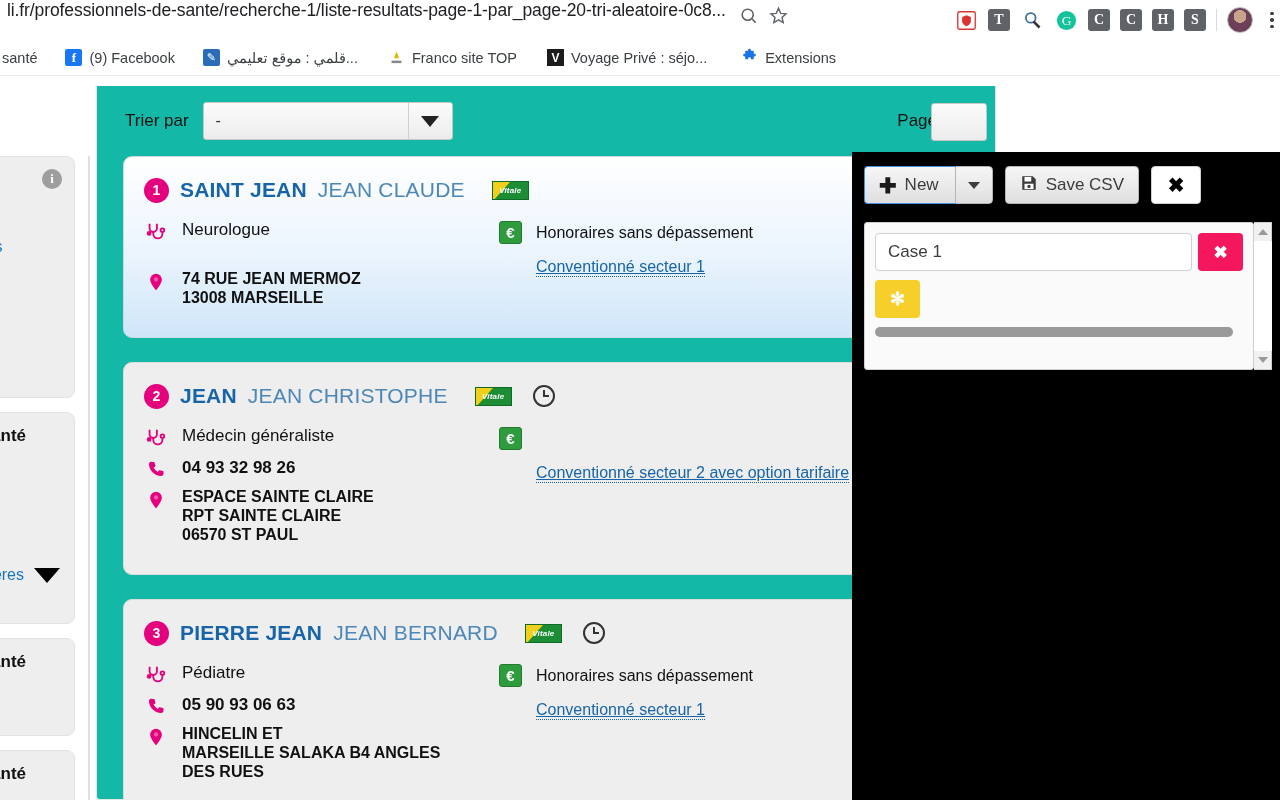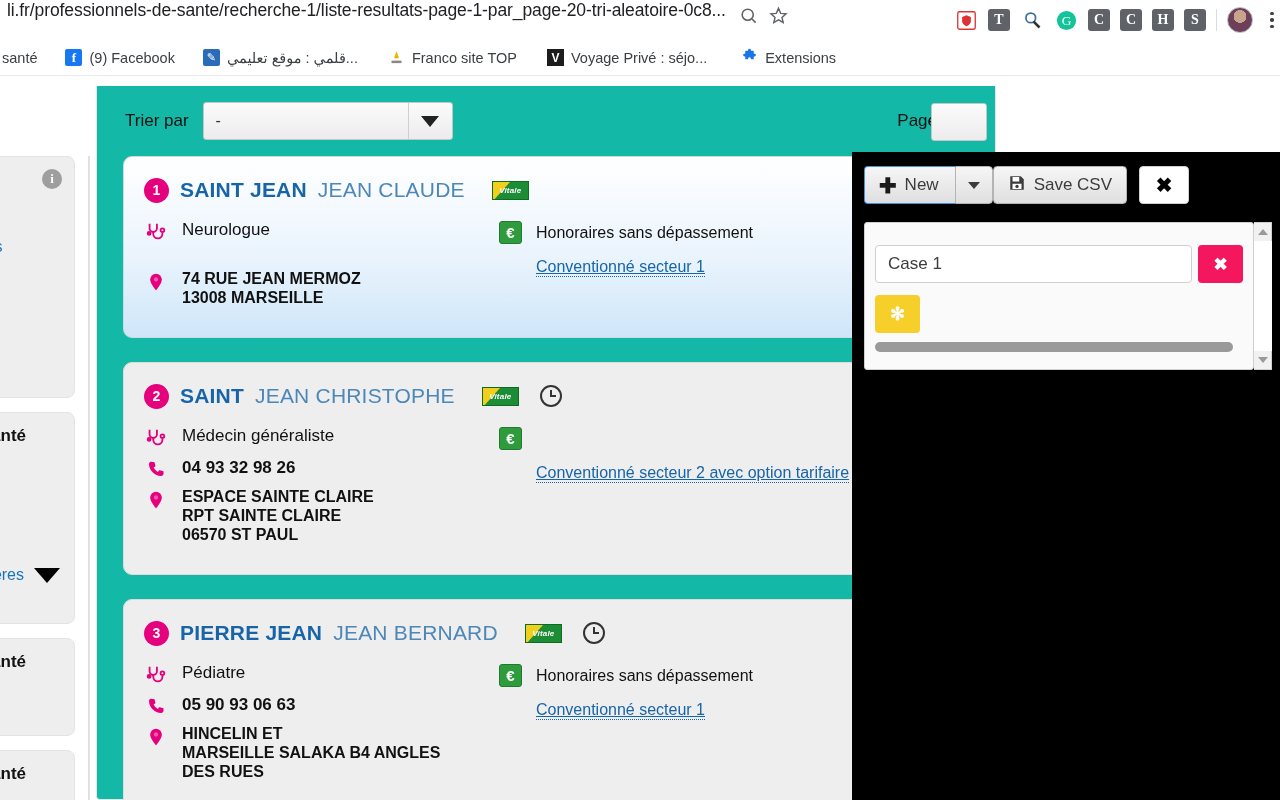--- a/index.html
+++ b/index.html
@@ -213,33 +213,33 @@
     height: 38px; border: 1px solid #b4b4b4; border-radius: 4px;
     background: linear-gradient(#f6f6f6, #dfdfdf);
     display: flex; align-items: center; justify-content: center; gap: 8px;
     font-size: 17px; color: #3c3c3c; padding: 0 14px; cursor: pointer;
   }
   #btn-new { border-color:#4a90e2; border-right:none; border-radius: 4px 0 0 4px; padding: 0 16px 0 14px; }
   #btn-new-caret {
     width: 38px; padding: 0; border-radius: 0 4px 4px 0; border-color:#b4b4b4;
   }
   .caret-sm { width:0;height:0;border-left:6px solid transparent;border-right:6px solid transparent;border-top:7px solid #3c3c3c;}
-  #btn-save { margin-left: 0; }
+  #btn-save { margin-left: 12px; }
   #btn-close {
     margin-left: 12px; background: #ffffff; border-color:#cfcfcf; width: 50px; padding: 0;
     font-size: 20px; font-weight: bold; color:#000;
   }
   .plus-ico { font-size: 21px; font-weight: bold; color:#1a1a1a; line-height: 1; }
 
   #ext-list {
     position: absolute; left: 12px; top: 70px; width: 390px; height: 148px;
     background: #fafafa; border: 1px solid #cfcfcf; border-radius: 3px;
     padding: 10px 10px 0 10px; overflow: hidden;
   }
-  .ext-row { display: flex; align-items: center; gap: 6px; margin-bottom: 9px; margin-top: 12px; }
+  .ext-row { display: flex; align-items: center; gap: 6px; margin-bottom: 9px; }
   .ext-input {
     flex: 1; height: 38px; border: 1px solid #d0d0d0; border-radius: 4px;
     background: #ffffff; font-size: 17px; color:#3c3c3c;
     padding: 0 12px; font-family: "Liberation Sans", sans-serif;
   }
   .ext-input::placeholder { color: #b0b0b0; }
   .sq-btn {
     width: 45px; height: 38px; border-radius: 4px; border: none;
     display:flex; align-items:center; justify-content:center;
     color:#ffffff; font-size: 17px; font-weight: bold; cursor:pointer;
@@ -430,21 +430,21 @@
             <span class="fees">Honoraires sans dépassement</span>
           </div>
           <a class="sector">Conventionné secteur 1</a>
         </div>
       </div>
     </div>
 
     <div class="card">
       <div class="card-head">
         <span class="rank">2</span>
-        <span class="name-last">SAINT</span>
+        <span class="name-last">JEAN</span>
         <span class="name-first">JEAN CHRISTOPHE</span>
         <span class="vitale">
             <span>Vitale</span>
           </span>
         <span class="clock"></span>
       </div>
       <div class="card-body">
         <div class="col-left">
           <div class="row" style="margin-bottom:8px;">
             <span class="ico">

